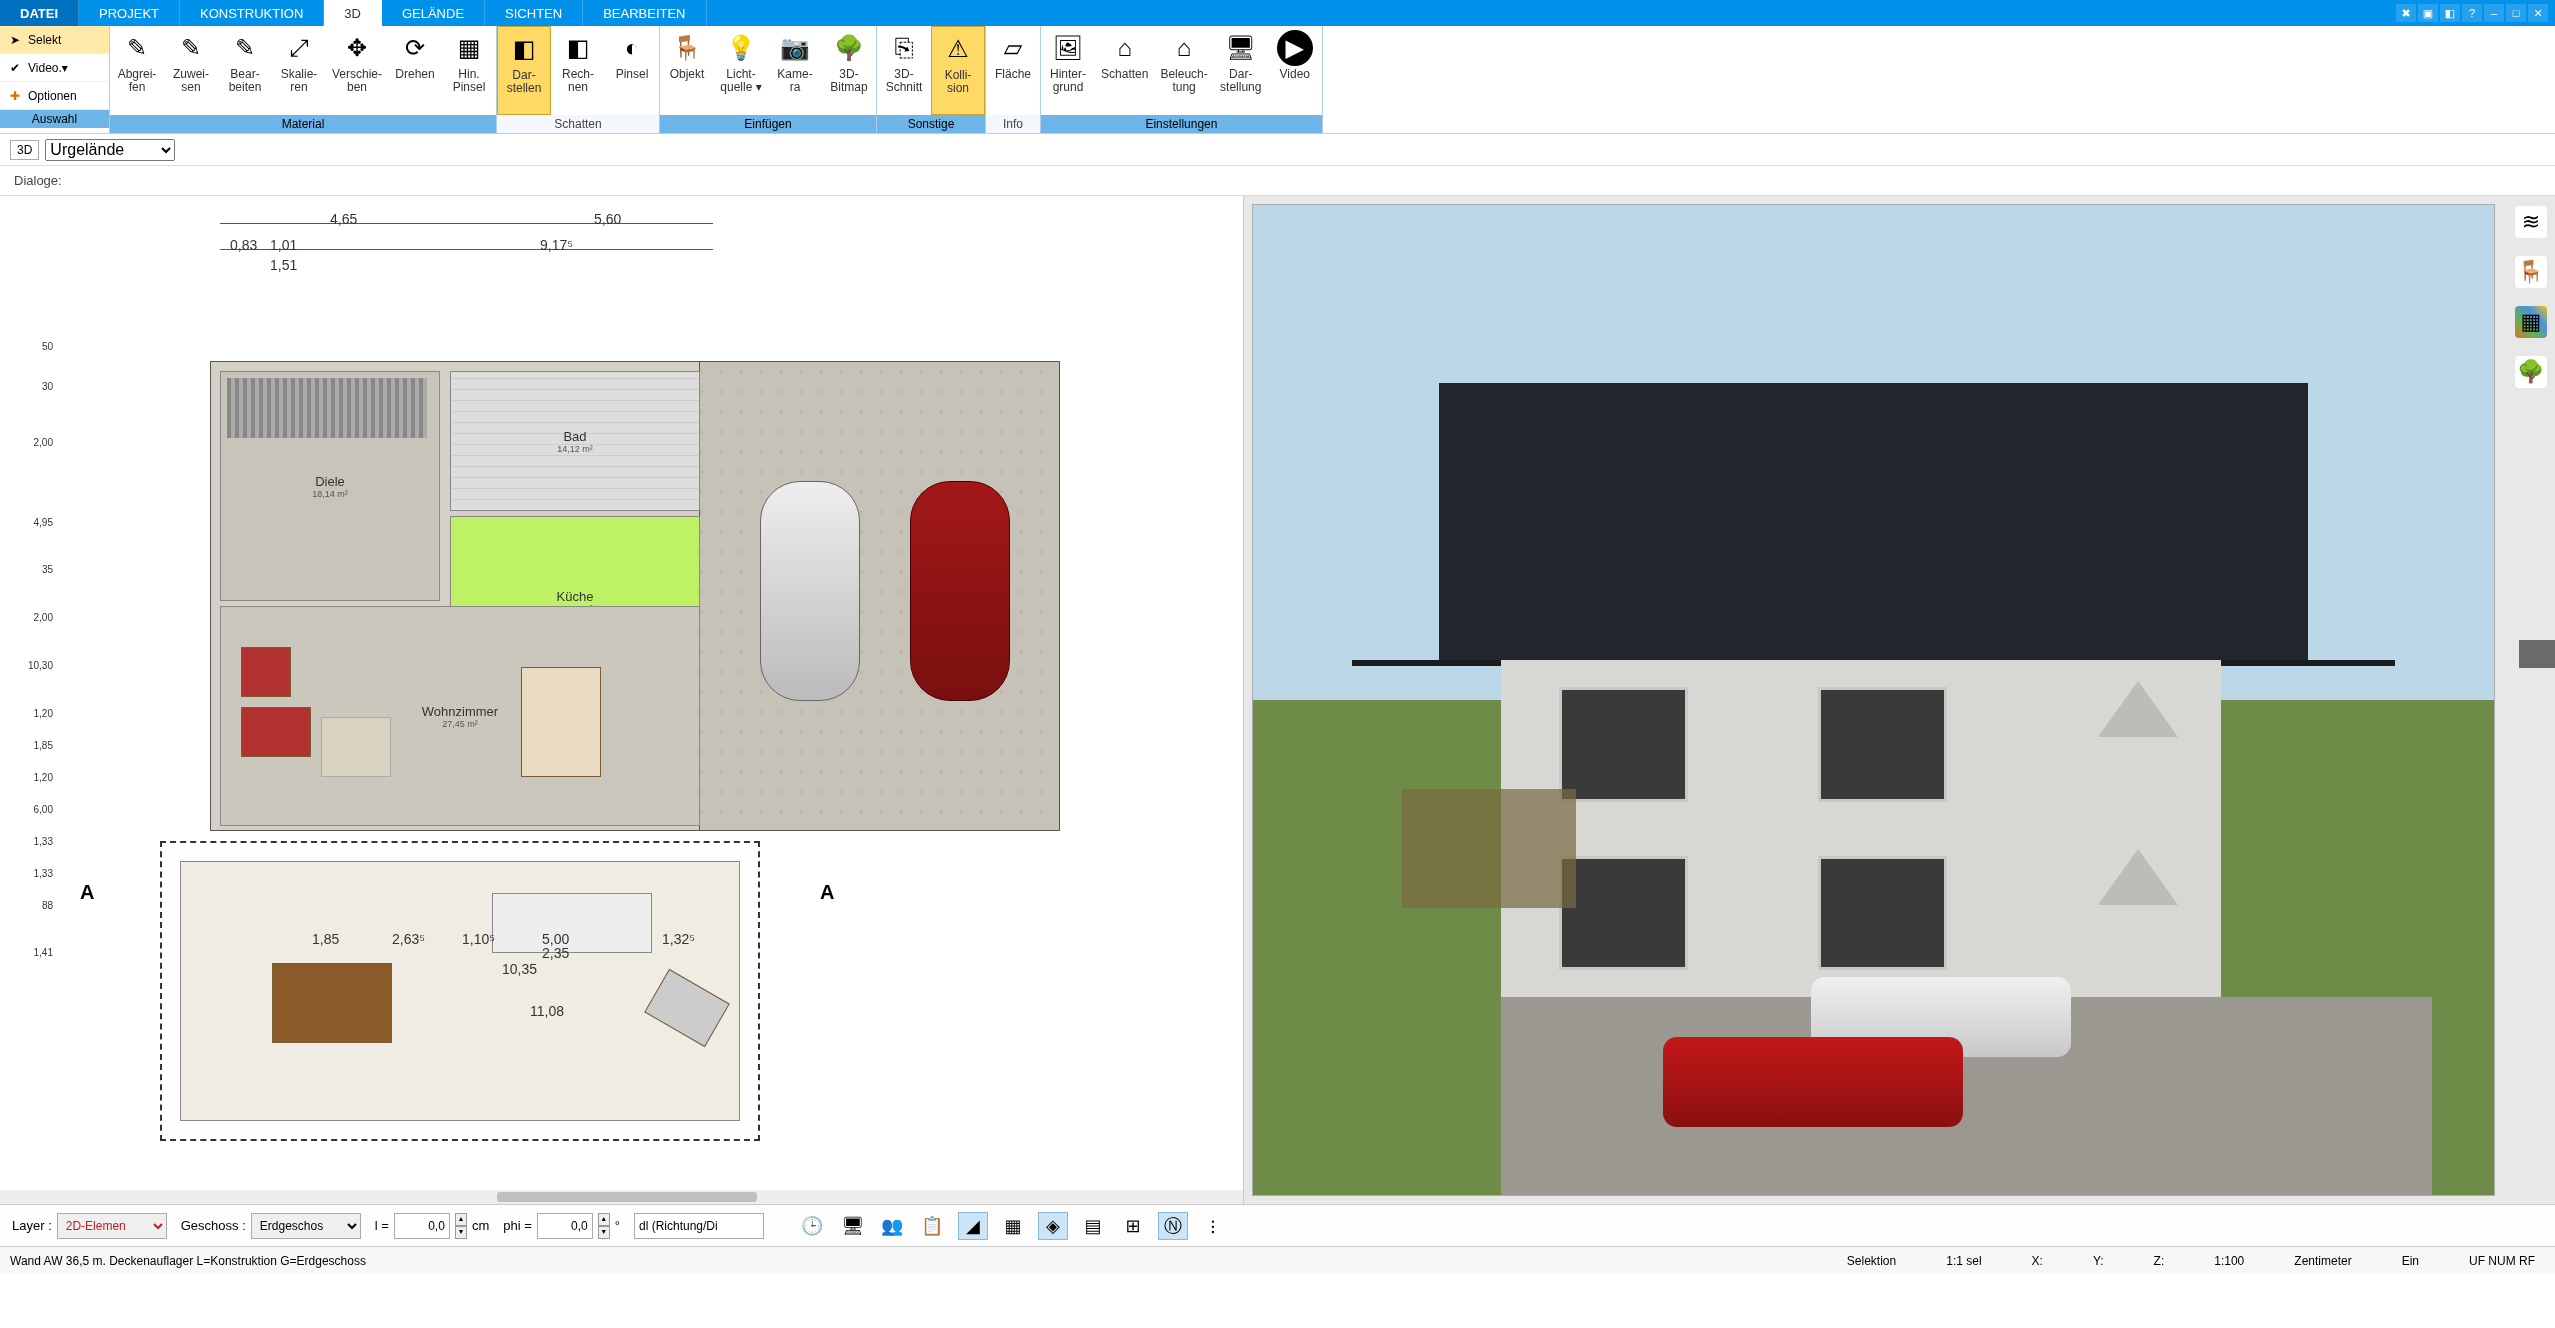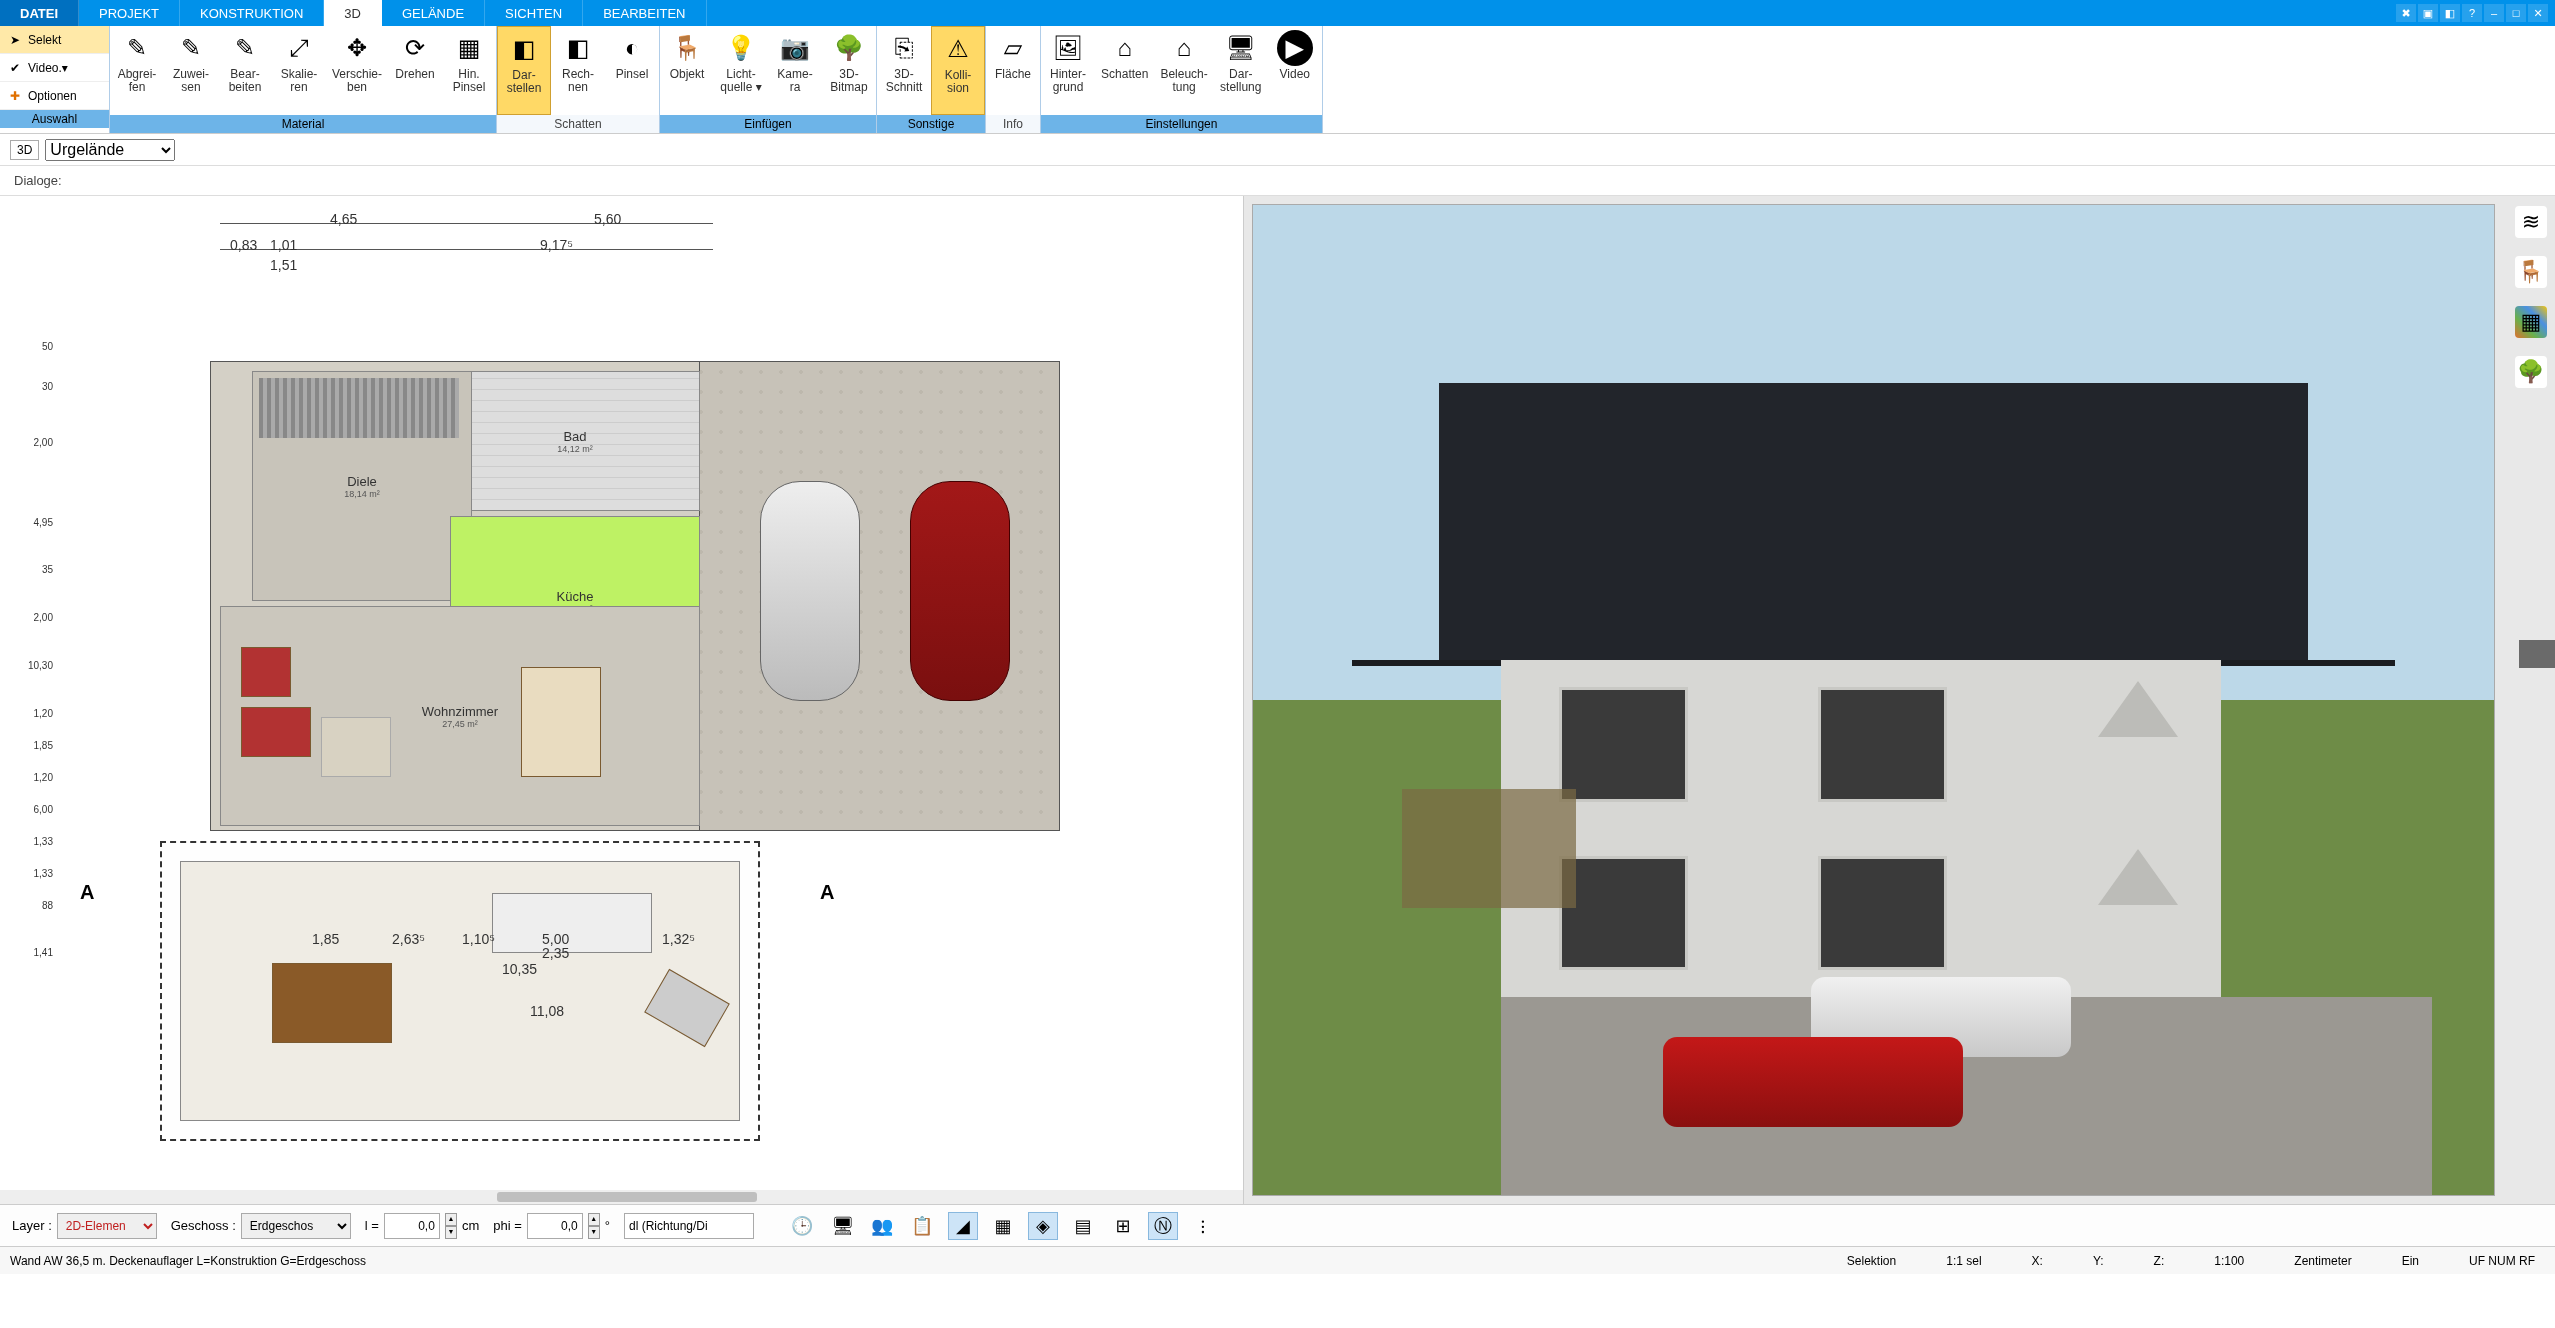--- a/index.html
+++ b/index.html
@@ -305,21 +305,21 @@
 
       <div class="plan-body" style="height:640px;">
         <div class="slab paving" style="left:170px;top:80px;width:850px;height:470px;"></div>
 
         <div class="slab" style="left:170px;top:80px;width:490px;height:470px;background:#d4d0c6;"></div>
 
         <div class="room tiles" style="left:410px;top:90px;width:250px;height:140px;">
           <span class="rname">Bad</span>
           <span class="rarea">14,12 m²</span>
         </div>
-        <div class="room" style="left:180px;top:90px;width:220px;height:230px;background:#c8c4ba;margin-left:32px;">
+        <div class="room" style="left:180px;top:90px;width:220px;height:230px;background:#c8c4ba;">
           <div class="stairs" style="position:absolute;left:6px;top:6px;width:200px;height:60px;"></div>
           <span class="rname">Diele</span>
           <span class="rarea">18,14 m²</span>
         </div>
         <div class="room" style="left:410px;top:235px;width:250px;height:170px;background:#bef264;">
           <span class="rname">Küche</span>
           <span class="rarea">19,20 m²</span>
           <div class="furniture" style="left:20px;bottom:10px;width:40px;height:30px;"></div>
           <div class="furniture" style="right:20px;bottom:10px;width:120px;height:24px;background:#555;"></div>
         </div>
@@ -401,21 +401,21 @@
       <div class="rt" style="background:linear-gradient(45deg,#e07030,#6ab04c,#4a90e2,#f1c40f);">▦</div>
       <div class="rt">🌳</div>
     </div>
     <div class="right-handle"></div>
   </div>
 </div>
 
 <div class="bottombar">
   <div class="grp">
     <span>Layer :</span>
-    <select style="width:100px;color:#c02020;"><option>2D-Elemen</option></select>
+    <select style="width:110px;color:#c02020;"><option>2D-Elemen</option></select>
   </div>
   <div class="grp">
     <span>Geschoss :</span>
     <select style="width:110px;"><option>Erdgeschos</option></select>
   </div>
   <div class="grp">
     <span>l =</span>
     <input class="num" value="0,0" style="">
     <div class="spin">
         <span>▲</span>

